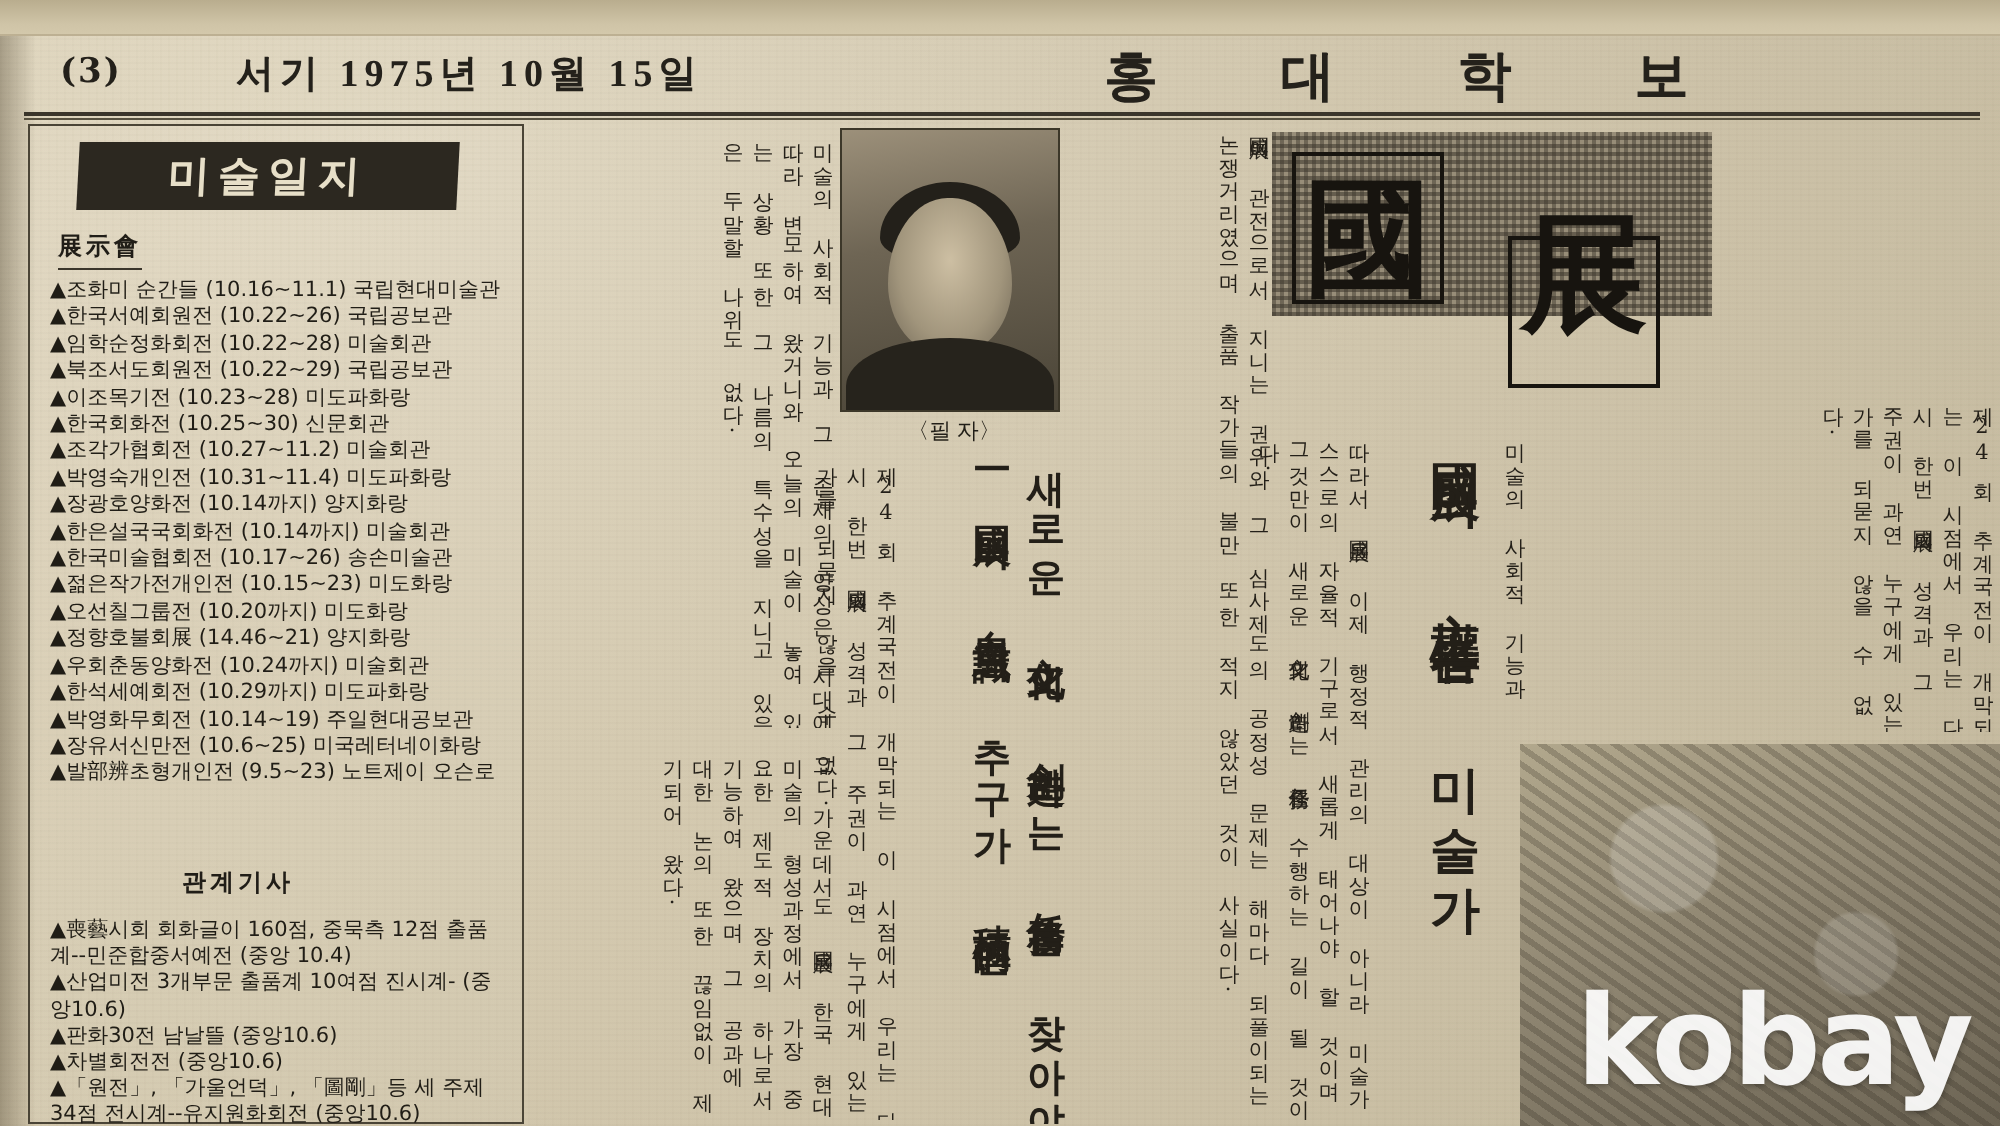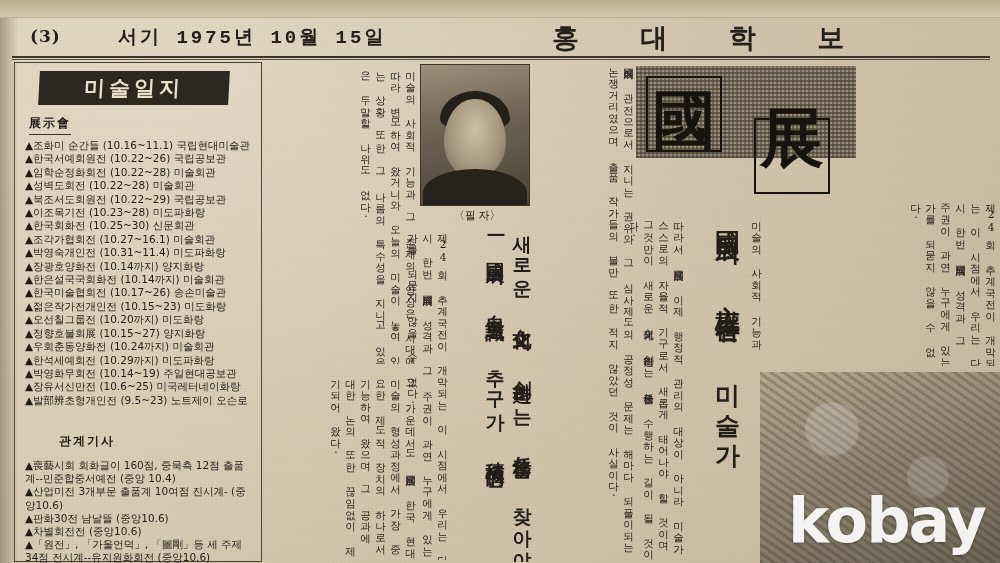--- a/index.html
+++ b/index.html
@@ -35,21 +35,21 @@
   .masthead{
     position:absolute;left:0;top:20px;width:1000px;height:36px;
     color:#24211b;
   }
   .mh-issue{
     position:absolute;left:30px;top:6px;font-size:17px;font-weight:bold;
     font-family:"DejaVu Serif","Liberation Serif",serif;letter-spacing:1px;
   }
   .mh-date{
     position:absolute;left:118px;top:4px;font-size:19px;font-weight:bold;
-    font-family:Liberation Mono, monospace;letter-spacing:3px;
+    font-family:Liberation Serif, serif;letter-spacing:3px;
   }
   .mh-title{
     position:absolute;left:552px;top:0px;font-size:27px;font-weight:bold;
     font-family:"DejaVu Serif","Liberation Serif",serif;letter-spacing:26px;
   }
   .rule{
     position:absolute;left:12px;top:56px;width:978px;height:0;
     border-top:2px solid #3a352b;
   }
   .rule2{
@@ -187,40 +187,39 @@
 
   <div class="leftcol">
     <div class="logo-box">미술일지</div>
 
     <div class="sec-head underline" style="left:14px;top:52px;">展示會</div>
 
     <div class="list" id="exh-list" style="top:76px;">
         <div>▲조화미 순간들 (10.16~11.1) 국립현대미술관</div>
         <div>▲한국서예회원전 (10.22~26) 국립공보관</div>
         <div>▲임학순정화회전 (10.22~28) 미술회관</div>
-        <div>▲성벽도회전 (10.22~28) 미술회관</div>
         <div>▲북조서도회원전 (10.22~29) 국립공보관</div>
         <div>▲이조목기전 (10.23~28) 미도파화랑</div>
         <div>▲한국회화전 (10.25~30) 신문회관</div>
-        <div>▲조각가협회전 (10.27~16.1) 미술회관</div>
+        <div>▲조각가협회전 (10.27~11.2) 미술회관</div>
         <div>▲박영숙개인전 (10.31~11.4) 미도파화랑</div>
         <div>▲장광호양화전 (10.14까지) 양지화랑</div>
         <div>▲한은설국국회화전 (10.14까지) 미술회관</div>
         <div>▲한국미술협회전 (10.17~26) 송손미술관</div>
         <div>▲젊은작가전개인전 (10.15~23) 미도화랑</div>
         <div>▲오선칠그룹전 (10.20까지) 미도화랑</div>
-        <div>▲정향호불회展 (10.15~27) 양지화랑</div>
+        <div>▲정향호불회展 (14.46~21) 양지화랑</div>
         <div>▲우회춘동양화전 (10.24까지) 미술회관</div>
         <div>▲한석세예회전 (10.29까지) 미도파화랑</div>
         <div>▲박영화무회전 (10.14~19) 주일현대공보관</div>
         <div>▲장유서신만전 (10.6~25) 미국레터네이화랑</div>
         <div>▲발部辨초형개인전 (9.5~23) 노트제이 오슨로</div>
       </div>
 
-    <div class="sec-head" style="left:44px;top:370px;">관계기사</div>
+    <div class="sec-head" style="left:76px;top:370px;">관계기사</div>
 
     <div class="list" id="art-list" style="top:396px;line-height:13.2px;">
         <div style="white-space: normal;">▲喪藝시회 회화글이 160점, 중묵측 12점 출품계--민준합중서예전 (중앙 10.4)</div>
         <div style="white-space: normal;">▲산업미전 3개부문 출품계 10여점 진시계- (중앙10.6)</div>
         <div style="white-space: normal;">▲판화30전 남날뜰 (중앙10.6)</div>
         <div style="white-space: normal;">▲차별회전전 (중앙10.6)</div>
         <div style="white-space: normal;">▲「원전」, 「가울언덕」, 「圖剛」등 세 주제 34점 전시계--유지원화회전 (중앙10.6)</div>
       </div>
   </div>
 

